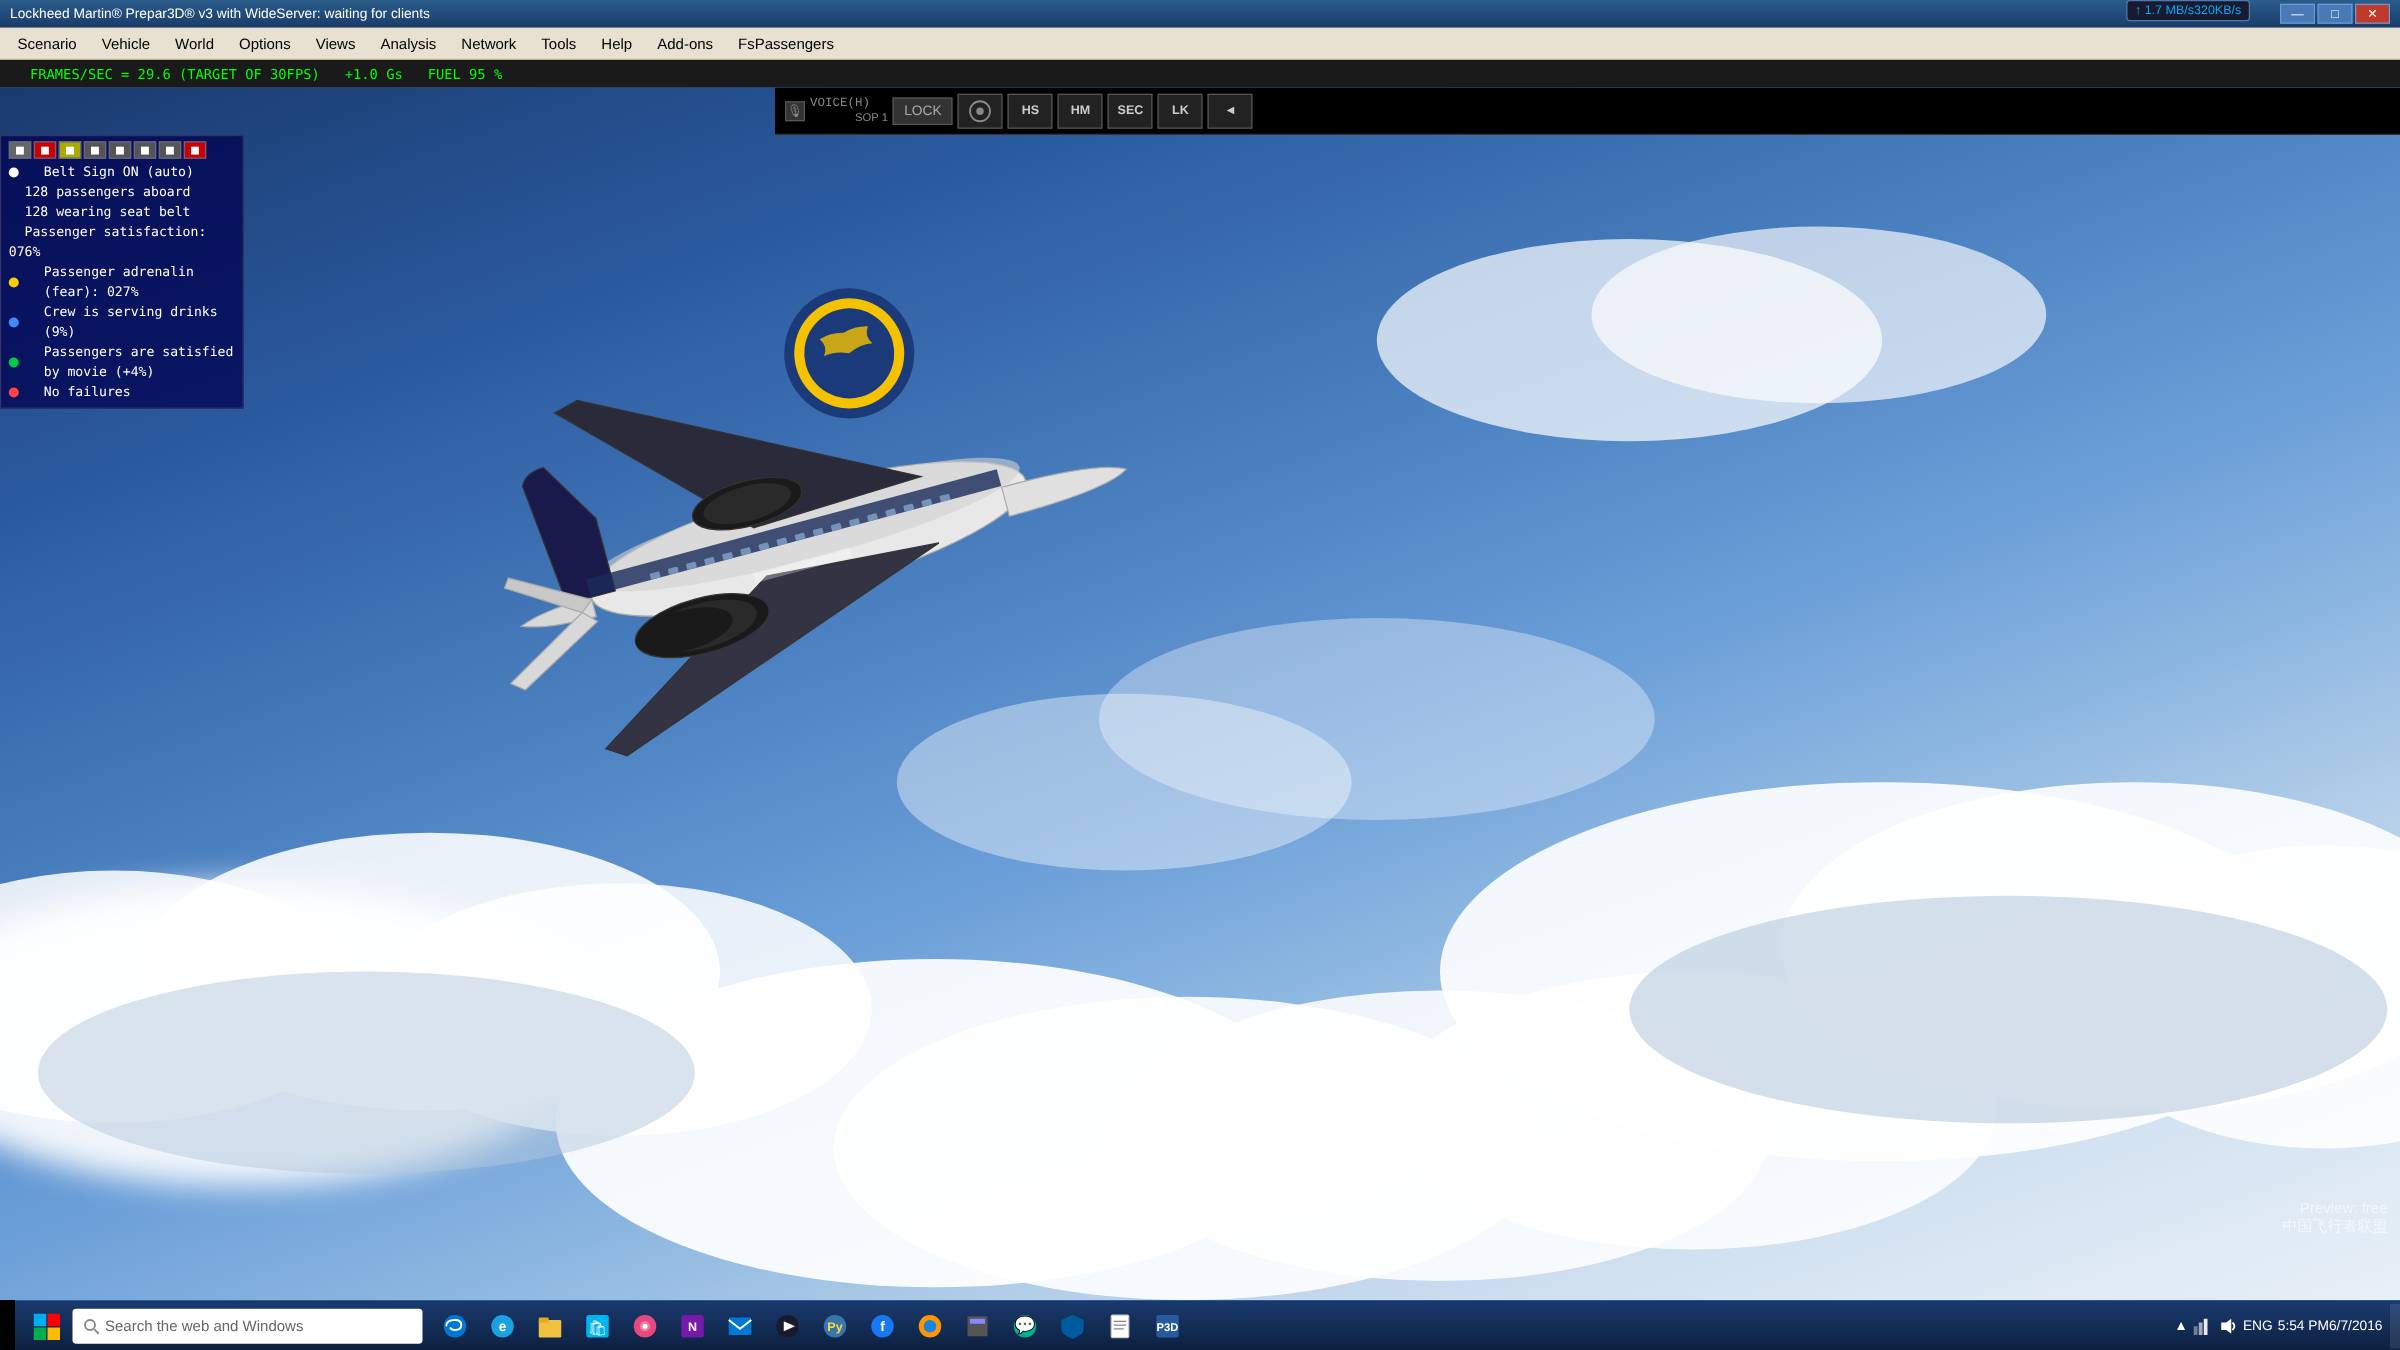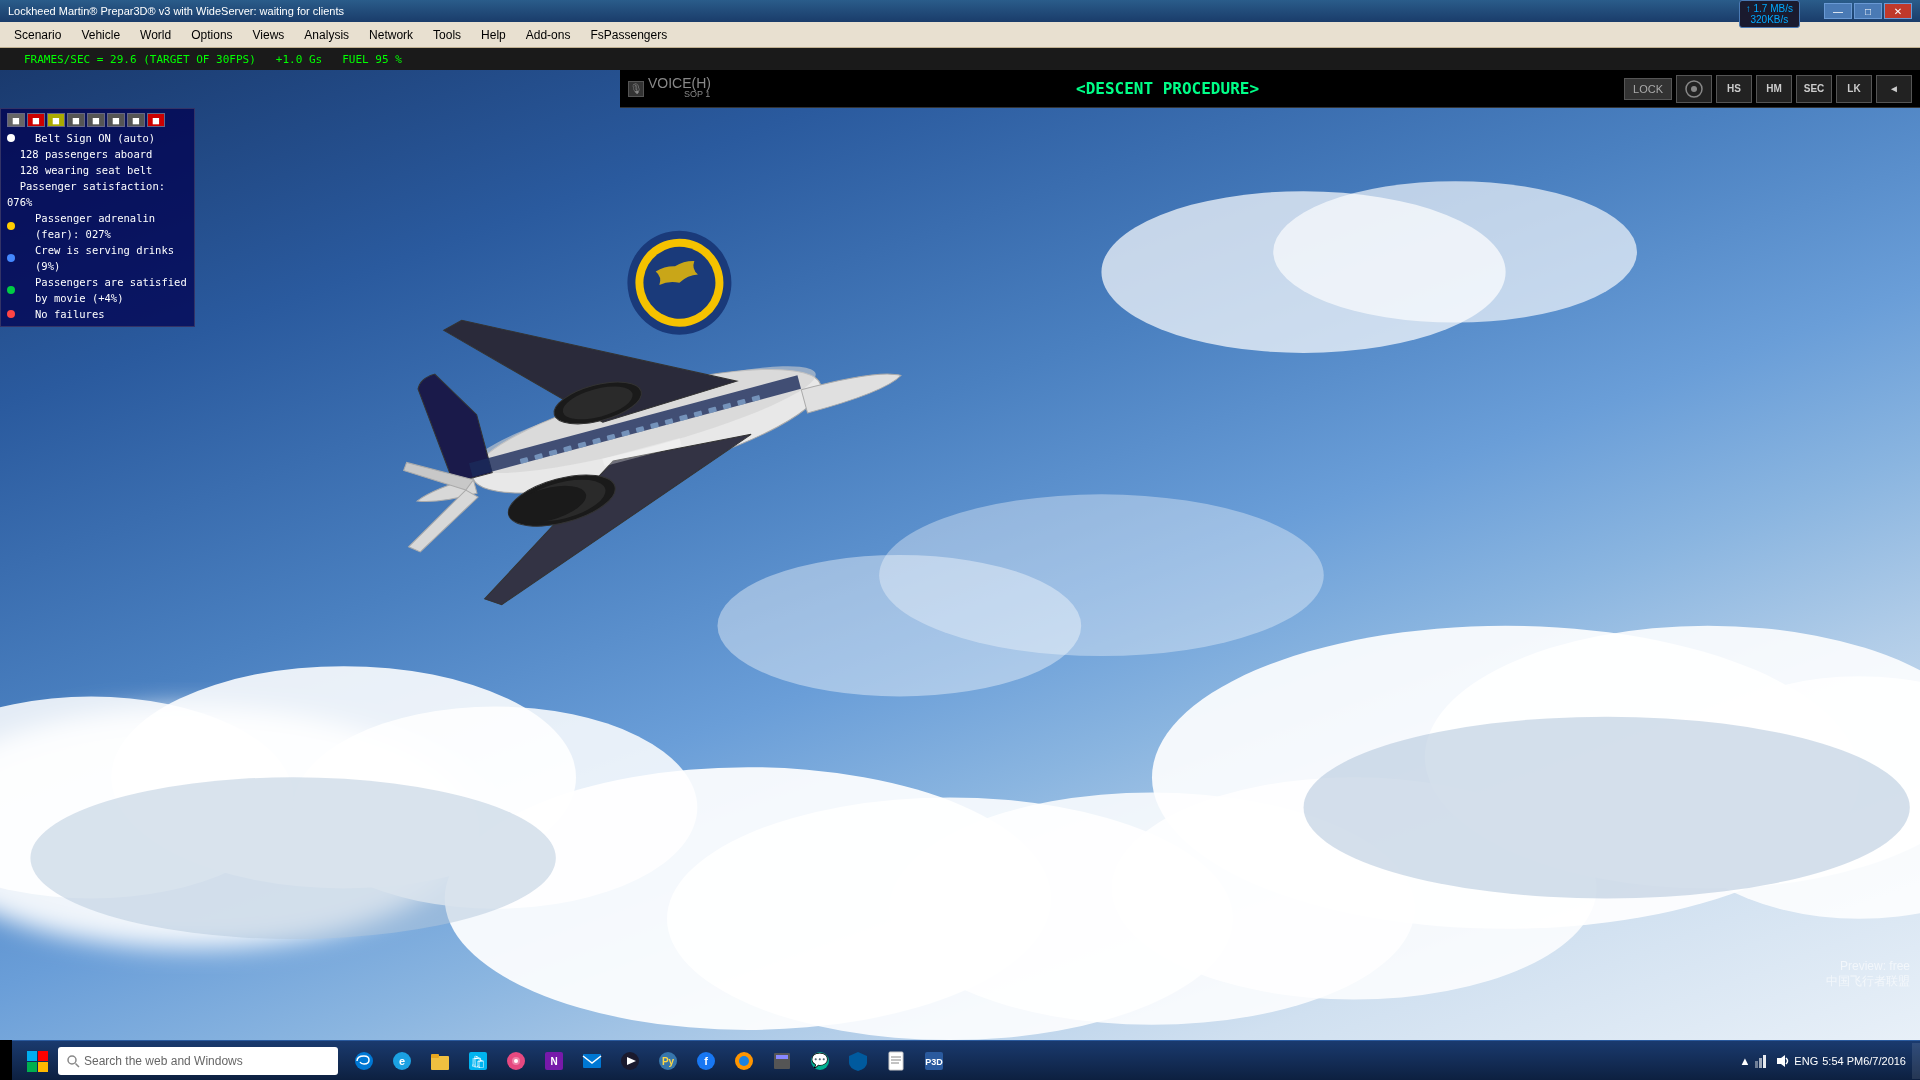--- a/index.html
+++ b/index.html
@@ -44,21 +44,21 @@
       position: absolute;
       top: 0;
       right: 120px;
       background: #1a1a2e;
       border: 1px solid #4a7ab5;
       border-radius: 3px;
       padding: 2px 6px;
       color: #00aaff;
       font-size: 10px;
       display: flex;
-      flex-direction: column;
+      flex-direction: row;
       align-items: center;
       z-index: 100;
     }
 
     
     #menubar {
       width: 100%;
       height: 26px;
       background: #e8e0d0;
       display: flex;
@@ -435,24 +435,23 @@
 
       <rect x="370" y="325" width="80" height="8" fill="rgba(255,255,255,0.3)"></rect>
     </g>
   </svg>
 
   <div id="atc-bar">
     <div id="atc-voice-indicator">
       <span style="color:#888; font-size:10px;">🎙</span>
     </div>
     <div id="atc-voice-label">
-      <div style="color:#888; font-size:14px; line-height:11px;">VOICE(H)</div>
+      <div style="color:#888; font-size:10px; line-height:11px;font-family:Liberation Mono, monospace;">VOICE(H)</div>
       <div style="color:#888; font-size:9px; line-height:11px;margin-left:36px;">SOP 1</div>
     </div>
-    <div id="atc-procedure">&lt;DESCENT PROCEDURE&gt;</div>
     <div id="atc-lock-btn">LOCK</div>
     <div class="atc-nav-btn">
       <svg width="20" height="20" viewBox="0 0 20 20">
           <circle cx="10" cy="10" r="8" fill="none" stroke="#888" stroke-width="1.5"></circle>
           <circle cx="10" cy="10" r="3" fill="#888"></circle>
         </svg>
     </div>
     <div class="atc-nav-btn">HS</div>
     <div class="atc-nav-btn">HM</div>
     <div class="atc-nav-btn">SEC</div>

